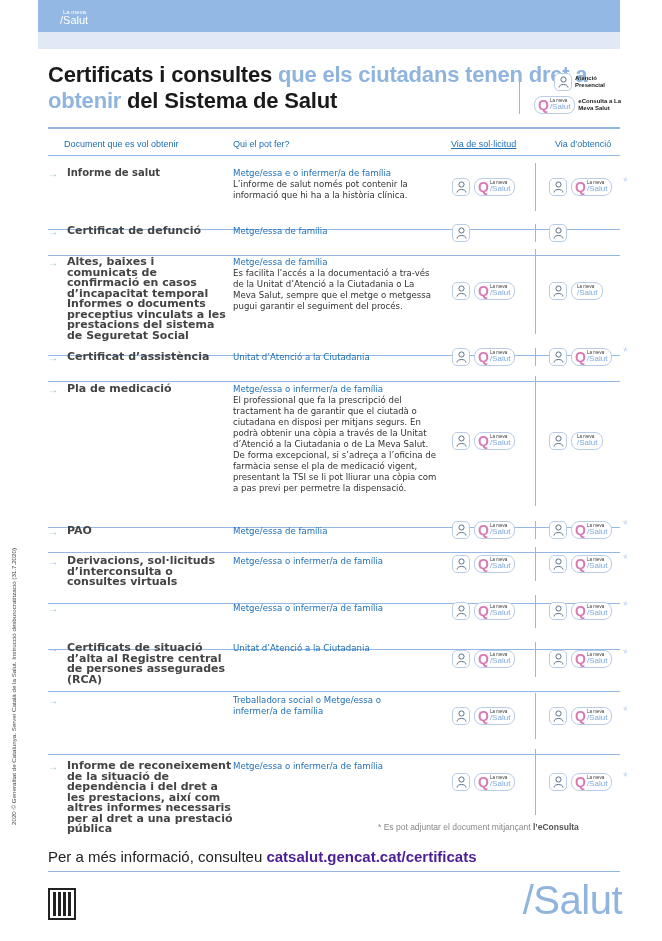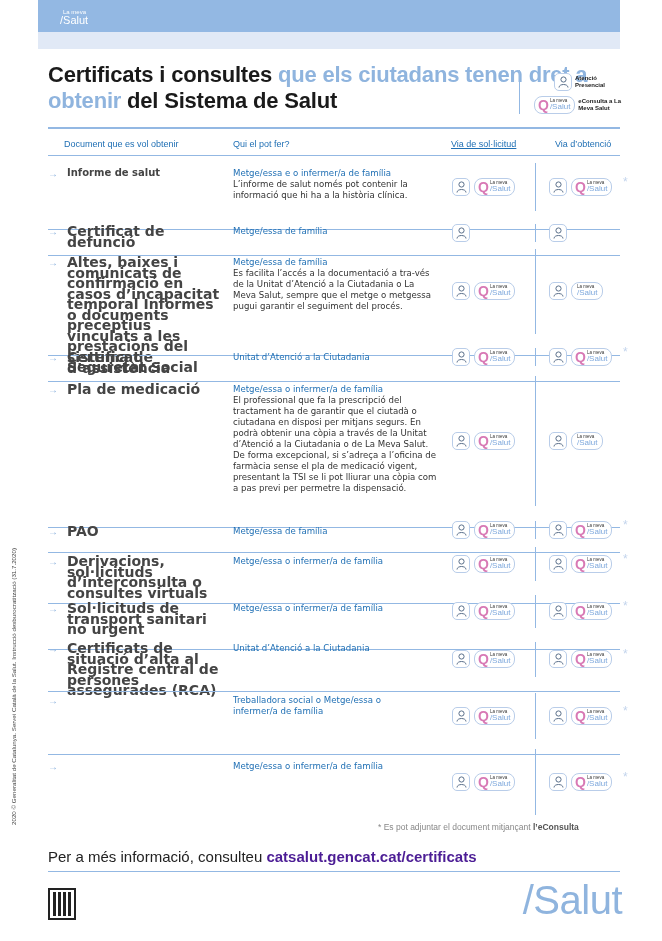--- a/index.html
+++ b/index.html
@@ -33,21 +33,21 @@
   .colhead { position: absolute; top: 139px; font-size: 9px; color: #1f6fb4; }
   .ch1 { left: 64px; }
   .ch2 { left: 233px; }
   .ch3 { left: 451px; text-decoration: underline; }
   .ch4 { left: 555px; }
   .colhead-rule { position: absolute; left: 48px; top: 155px; width: 572px; height: 1px; background: #93b8e3; }
 
   .row { position: absolute; left: 48px; width: 572px; }
   .row .rule { position: absolute; left: 0; bottom: 0; width: 572px; height: 1px; background: #93b8e3; }
   .row .arrow { position: absolute; left: 0; top: 0; color: #8fb4de; font-size: 10px; line-height: 11px; }
-  .row .doc { position: absolute; left: 19px; top: 0; width: 160px; font-size: 14px; line-height: 10.5px; font-weight: bold; color: #444; font-family: "DejaVu Sans", sans-serif; }
+  .row .doc { position: absolute; left: 19px; top: 0; width: 160px; font-size: 11px; line-height: 10.5px; font-weight: bold; color: #444; font-family: "DejaVu Sans", sans-serif; }
   .row .who { position: absolute; left: 185px; top: 0; width: 200px; font-size: 8.6px; line-height: 11px; font-family: "DejaVu Sans", sans-serif; }
   .row .who .wt { color: #1f6fb4; display: block; }
   .row .who .wd { color: #333; display: block; }
   .row .via { position: absolute; display: flex; gap: 4px; }
   .row .via1 { left: 404px; }
   .row .via2 { left: 501px; }
   .row .vsep { position: absolute; left: 487px; width: 1px; background: #93b8e3; }
   .row .star { position: absolute; left: 575px; color: #c3d4ec; font-size: 12px; line-height: 12px; }
 
   .doc.big { font-size: 10px; }
@@ -376,21 +376,20 @@
             <span class="s1">La meva</span>
             <span class="s2">/Salut</span>
           </span>
         </span>
       </div>
       <span class="star" style="top: -3px;">*</span>
       <div class="rule"></div>
     </div>
     <div class="row" style="top: 603px; height: 47px;">
       <span class="arrow">→</span>
-      <div class="doc">Sol·licituds de transport sanitari no urgent</div>
       <div class="who" style="width: 190px;">
         <span class="wt">Metge/essa o infermer/a de família</span>
       </div>
       <div class="via via1" style="top: -1px;">
         <span class="icon-person">
           <svg width="11" height="12" viewBox="0 0 11 12">
             <circle cx="5.5" cy="3.5" r="2.6" fill="none" stroke="#5a6f8a" stroke-width="1"></circle>
             <path d="M1 11.5 C1 7.5 10 7.5 10 11.5" fill="none" stroke="#5a6f8a" stroke-width="1"></path>
           </svg>
         </span>
@@ -495,20 +494,21 @@
             <span class="s1">La meva</span>
             <span class="s2">/Salut</span>
           </span>
         </span>
       </div>
       <span class="star" style="top: 10px;">*</span>
       <div class="rule"></div>
     </div>
     <div class="row" style="top: 761px; height: 80px;">
       <span class="arrow">→</span>
+      <div class="doc" style="width: 170px;">Informe de reconeixement de la situació de dependència i del dret a les prestacions, així com altres informes necessaris per al dret a una prestació pública</div>
       <div class="who" style="width: 190px;">
         <span class="wt">Metge/essa o infermer/a de família</span>
       </div>
       <div class="via via1" style="top: 12px;">
         <span class="icon-person">
           <svg width="11" height="12" viewBox="0 0 11 12">
             <circle cx="5.5" cy="3.5" r="2.6" fill="none" stroke="#5a6f8a" stroke-width="1"></circle>
             <path d="M1 11.5 C1 7.5 10 7.5 10 11.5" fill="none" stroke="#5a6f8a" stroke-width="1"></path>
           </svg>
         </span>

